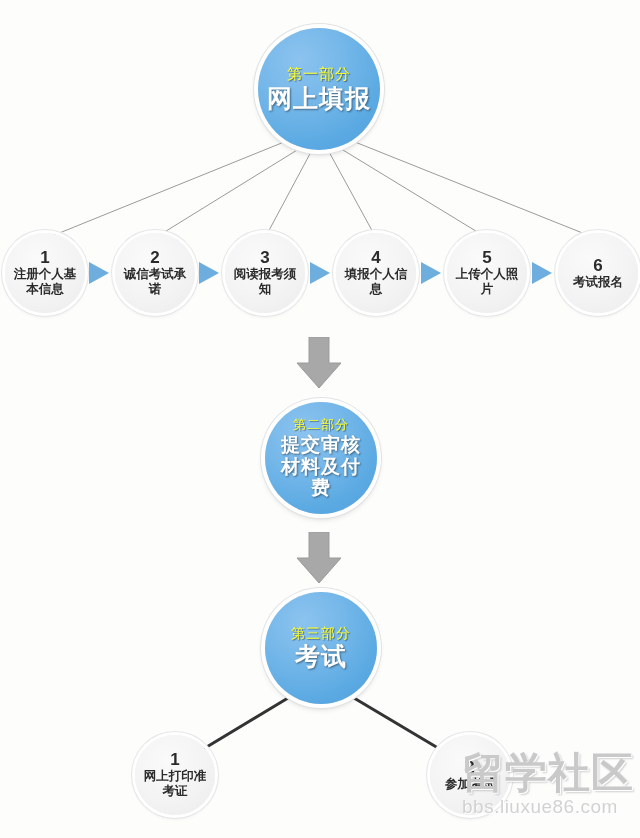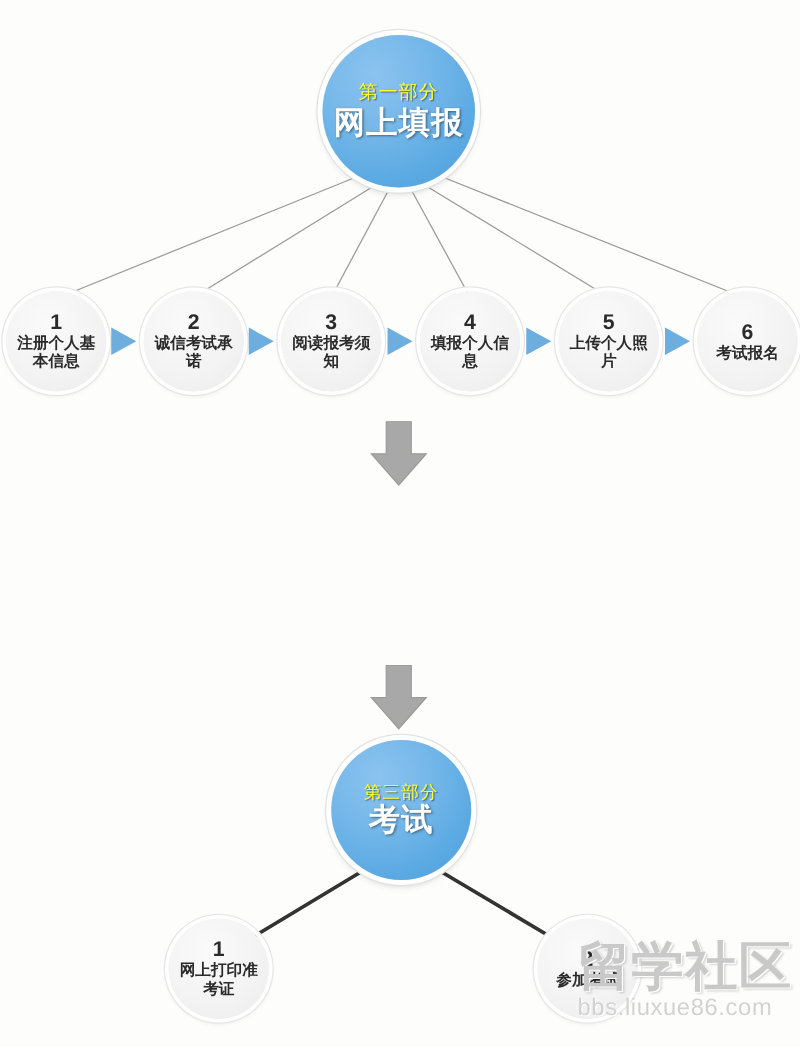--- a/index.html
+++ b/index.html
@@ -200,20 +200,24 @@
   <div class="tri-arrow" style="left:89px;  top:262px;"></div>
   <div class="tri-arrow" style="left:199px; top:262px;"></div>
   <div class="tri-arrow" style="left:310px; top:262px;"></div>
   <div class="tri-arrow" style="left:421px; top:262px;"></div>
   <div class="tri-arrow" style="left:532px; top:262px;"></div>
 
   <svg class="block-arrow" style="left:296px; top:337px;" viewBox="0 0 46 52" xmlns="http://www.w3.org/2000/svg">
     <path d="M13 0 H33 V26 H45 L23 51 L1 26 H13 Z" fill="#a8a8a8" stroke="#9b9b9b" stroke-width="1"></path>
   </svg>
 
+  <div class="stage" id="stage-2">
+    <div class="stage-sub">第二部分</div>
+    <div class="stage-title">提交审核材料及付费</div>
+  </div>
 
   <svg class="block-arrow" style="left:296px; top:532px;" viewBox="0 0 46 52" xmlns="http://www.w3.org/2000/svg">
     <path d="M13 0 H33 V26 H45 L23 51 L1 26 H13 Z" fill="#a8a8a8" stroke="#9b9b9b" stroke-width="1"></path>
   </svg>
 
   <div class="stage" id="stage-3">
     <div class="stage-sub">第三部分</div>
     <div class="stage-title">考试</div>
   </div>
 

